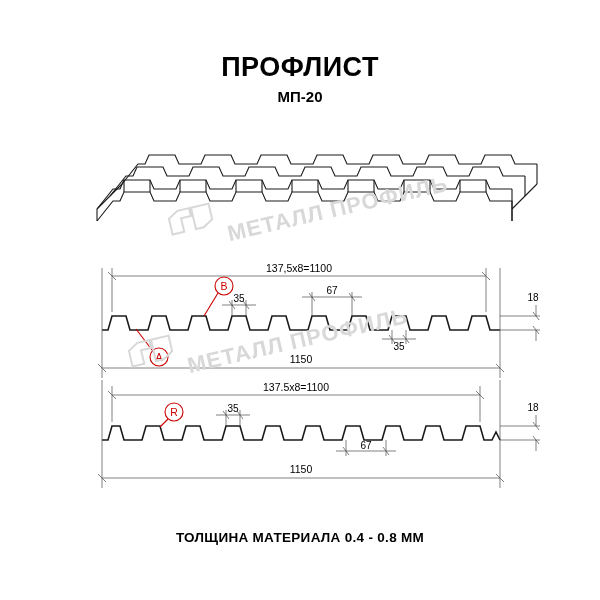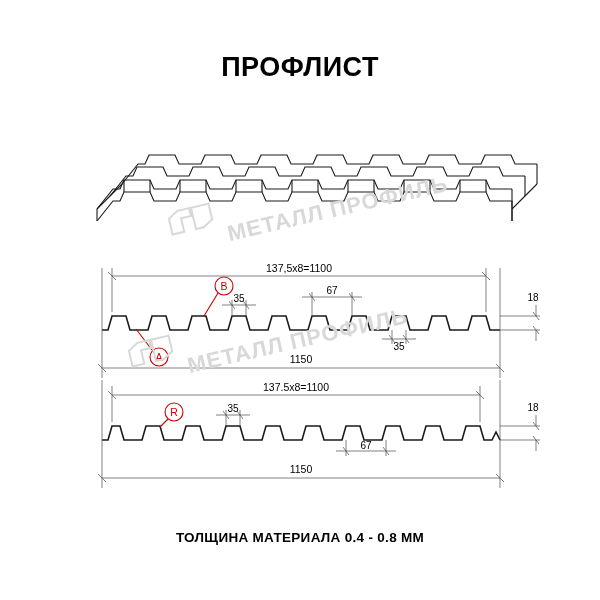--- a/index.html
+++ b/index.html
@@ -82,20 +82,21 @@
   }
   .wmlogo1 { top: 206px; left: 168px; transform: rotate(-13deg); }
   .wmlogo2 { top: 338px; left: 128px; transform: rotate(-13deg); }
 </style>
 </head>
 <body>
 
 <div class="page">
 
   <div class="title">ПРОФЛИСТ</div>
+  <div class="subtitle">МП-20</div>
 
   <svg width="600" height="600" viewBox="0 0 600 600">
     <g fill="none" stroke="#1a1a1a" stroke-width="1.2" stroke-linejoin="miter" stroke-linecap="butt">
 
       <g stroke-width="1.1">
 
         <path d="M97,209 L113,189 L120,189 L124,180 L150,180 L154,189 L176,189 L180,180 L206,180 L210,189 L232,189 L236,180 L262,180 L266,189 L288,189 L292,180 L318,180 L322,189 L344,189 L348,180 L374,180 L378,189 L400,189 L404,180 L430,180 L434,189 L456,189 L460,180 L486,180 L490,189 L512,189"></path>
 
         <path d="M110,196 L126,176 L133,176 L137,167 L163,167 L167,176 L189,176 L193,167 L219,167 L223,176 L245,176 L249,167 L275,167 L279,176 L301,176 L305,167 L331,167 L335,176 L357,176 L361,167 L387,167 L391,176 L413,176 L417,167 L443,167 L447,176 L469,176 L473,167 L499,167 L503,176 L525,176"></path>
 

